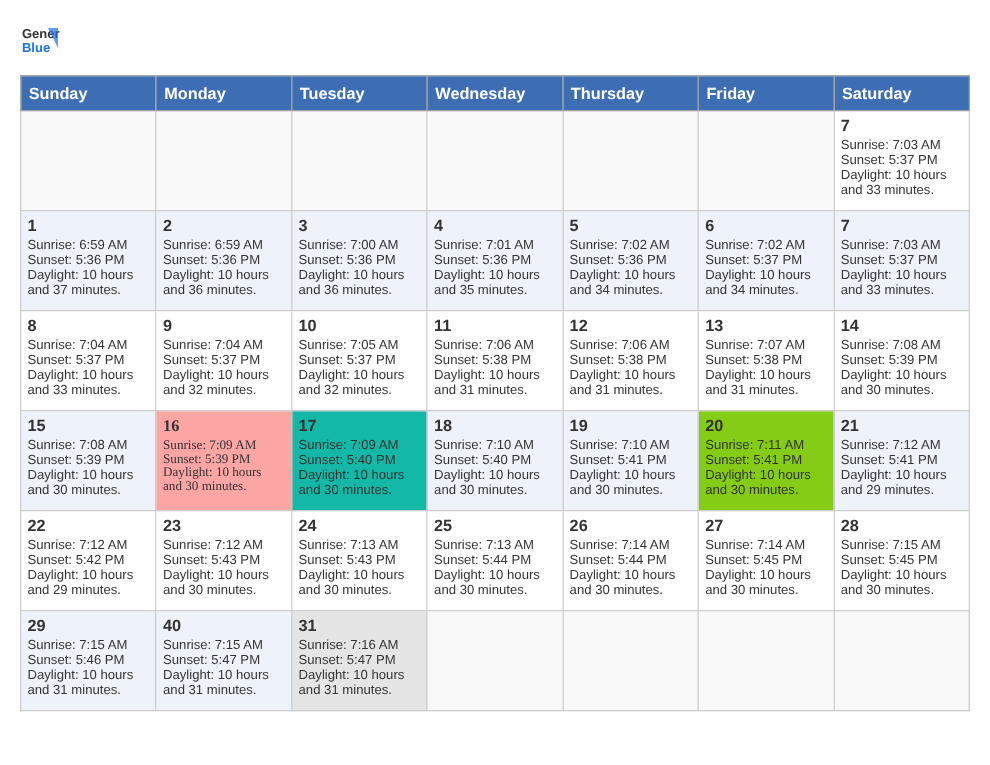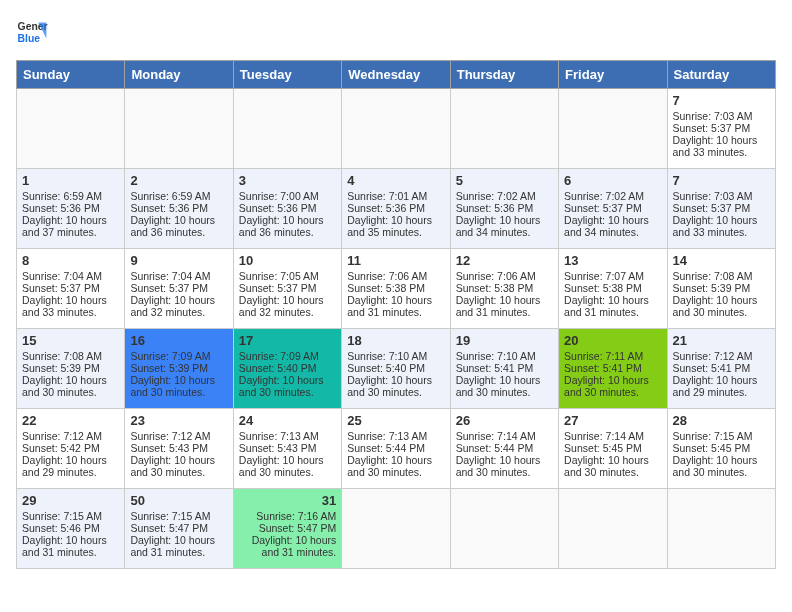--- a/index.html
+++ b/index.html
@@ -222,21 +222,21 @@
         </td>
       </tr>
       <tr>
         <td style="background: rgb(238, 242, 250); margin-left: 40px;">
           <span class="day-num">15</span>
           <div>Sunrise: 7:08 AM</div>
           <div>Sunset: 5:39 PM</div>
           <div>Daylight: 10 hours</div>
           <div>and 30 minutes.</div>
         </td>
-        <td style="background: #3b82f6;">
+        <td style="background: #fca5a5; font-family: Liberation Serif, serif;">
           <span class="day-num">16</span>
           <div>Sunrise: 7:09 AM</div>
           <div>Sunset: 5:39 PM</div>
           <div>Daylight: 10 hours</div>
           <div>and 30 minutes.</div>
         </td>
         <td style="background: #14b8a6;">
           <span class="day-num">17</span>
           <div>Sunrise: 7:09 AM</div>
           <div>Sunset: 5:40 PM</div>
@@ -325,27 +325,27 @@
       </tr>
       <tr>
         <td style="background: rgb(238, 242, 250);">
           <span class="day-num">29</span>
           <div>Sunrise: 7:15 AM</div>
           <div>Sunset: 5:46 PM</div>
           <div>Daylight: 10 hours</div>
           <div>and 31 minutes.</div>
         </td>
         <td style="background: rgb(238, 242, 250);">
-          <span class="day-num">50</span>
+          <span class="day-num">40</span>
           <div>Sunrise: 7:15 AM</div>
           <div>Sunset: 5:47 PM</div>
           <div>Daylight: 10 hours</div>
           <div>and 31 minutes.</div>
         </td>
-        <td style="background: #86efac; text-align: right;">
+        <td style="background: #e5e5e5;">
           <span class="day-num">31</span>
           <div>Sunrise: 7:16 AM</div>
           <div>Sunset: 5:47 PM</div>
           <div>Daylight: 10 hours</div>
           <div>and 31 minutes.</div>
         </td>
         <td class="empty"></td>
         <td class="empty"></td>
         <td class="empty"></td>
         <td class="empty"></td>

